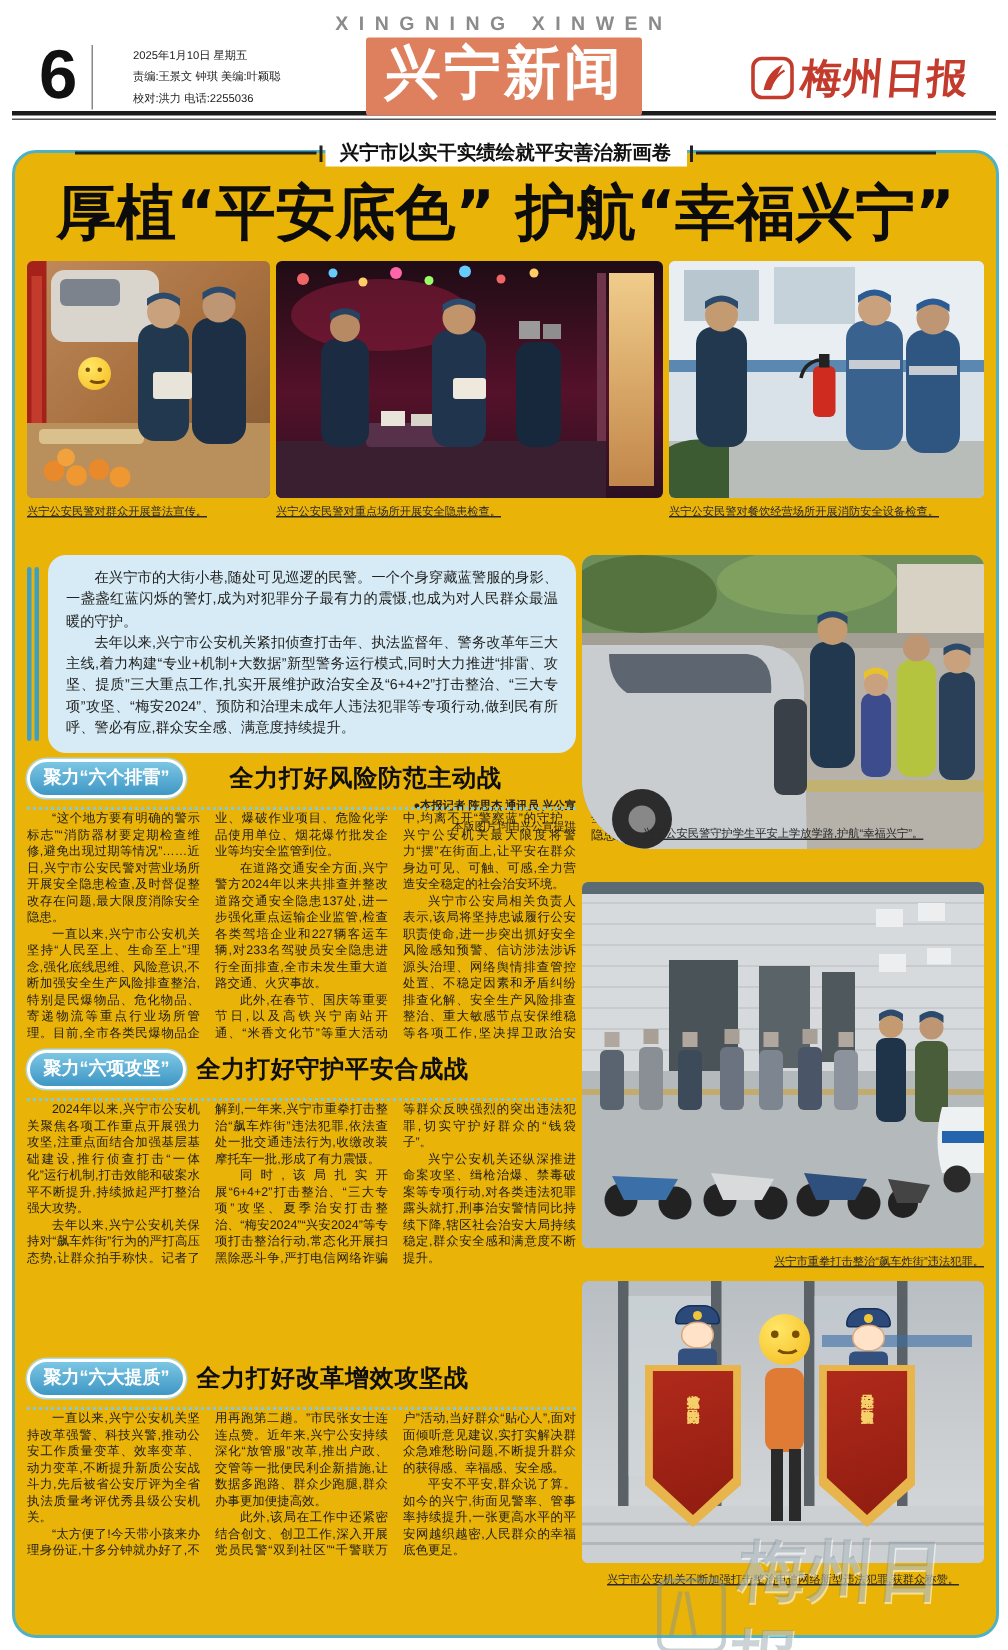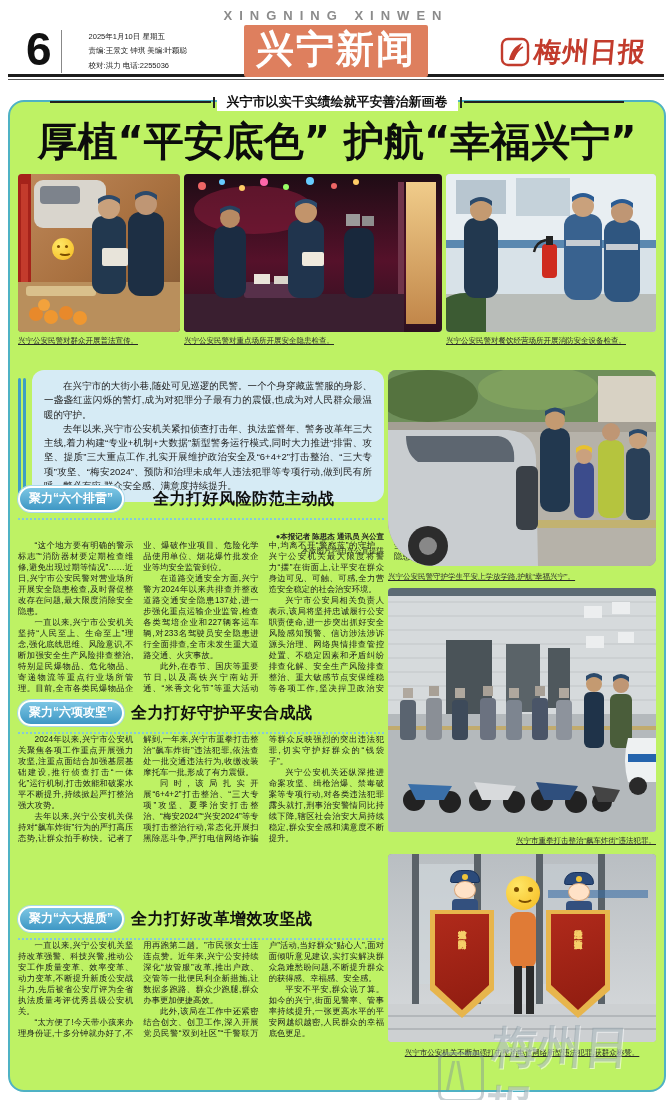--- a/index.html
+++ b/index.html
@@ -17,21 +17,21 @@
   .mh-left{position:absolute;left:26px;top:28px;display:flex;align-items:flex-start;}
   .mh-num{font-size:46px;font-weight:bold;line-height:0.95;color:#111;}
   .mh-info{border-left:1px solid #888;margin-left:9px;padding-left:27px;
     font-size:7.5px;color:#222;line-height:1.9;margin-top:2px;}
   .mh-brand{position:absolute;right:26px;top:34px;display:flex;align-items:center;gap:4px;
     color:#c23b2c;z-index:3;}
   .mh-brand .bname{font-family:"DejaVu Serif",serif;font-weight:bold;font-size:27px;
     transform:skewX(-5deg);letter-spacing:1px;}
   
   .frame{position:absolute;top:100px;left:8px;width:654px;height:988px;
-    border:2px solid #4fb2c4;border-radius:16px;background:#bef264;}
+    border:2px solid #4fb2c4;border-radius:16px;background:#eab308;}
   .kicker{position:absolute;top:-8px;left:40px;right:40px;height:16px;
     display:flex;align-items:center;z-index:4;}
   .kicker .kline{flex:1;height:0;border-top:2px solid #222;}
   .kicker .ktick{width:2px;height:11px;background:#222;margin:0 2px;}
   .kicker .ktext{background:#fff;padding:0 10px;font-size:13px;font-weight:bold;color:#111;white-space:nowrap;}
   .headline{position:absolute;top:12px;left:0;width:100%;text-align:center;
     font-size:40px;font-weight:900;color:#0c0c0c;letter-spacing:0px;
     font-family:"DejaVu Sans","Liberation Sans",sans-serif;}
   
   .ph{position:absolute;overflow:hidden;border-radius:4px;background:#999;}
@@ -59,26 +59,26 @@
   
   .sec-head{position:absolute;left:8px;width:366px;display:flex;align-items:center;gap:7px;
     border-bottom:2px dotted #85c8da;padding-bottom:6px;}
   .badge{background:linear-gradient(180deg,#7cc6e4,#3e97c4);color:#fff;font-size:12px;
     font-weight:bold;padding:2px 9px 3px;border-radius:14px;border:2px solid #fff;
     box-shadow:0 0 0 1px #a9d9ea;white-space:nowrap;}
   .sec-title{font-size:16px;font-weight:900;color:#0e0e0e;letter-spacing:0.5px;}
   .sec-body{position:absolute;left:8px;width:366px;column-count:3;column-gap:10px;
     font-size:8.3px;line-height:1.33;text-align:justify;color:#1c1c1c;}
   .sec-body p{margin:0;text-indent:2em;}
-  #sec1h{top:384px;gap:29px;} #sec1b{top:438px;height:156px;}
+  #sec1h{top:404px;gap:29px;} #sec1b{top:438px;height:156px;}
   #sec2h{top:598px;} #sec2b{top:632px;height:152px;}
   #sec3h{top:804px;} #sec3b{top:838px;height:140px;}
   
   #rp1{top:268px;left:378px;width:268px;height:196px;border-radius:8px 8px 8px 46px;}
-  #rc1{top:470px;left:378px;width:268px;text-align:left;}
+  #rc1{top:449px;left:378px;width:268px;text-align:center;}
   #rp2{top:486px;left:378px;width:268px;height:244px;}
   #rc2{top:734px;left:378px;width:268px;text-align:right;}
   #rp3{top:752px;left:378px;width:268px;height:188px;}
   #rc3{top:946px;left:378px;width:268px;text-align:center;}
   .ph-overlay-banner{position:absolute;top:16px;left:6px;width:176px;height:22px;
     background:#2a6fc2;color:#fff;font-size:10.5px;font-weight:bold;
     display:flex;align-items:center;justify-content:center;letter-spacing:0.5px;z-index:2;}
   
   .pennant{position:absolute;z-index:2;width:64px;height:108px;
     background:#e7b54c;clip-path:polygon(0 0,100% 0,100% 74%,50% 100%,0 74%);

